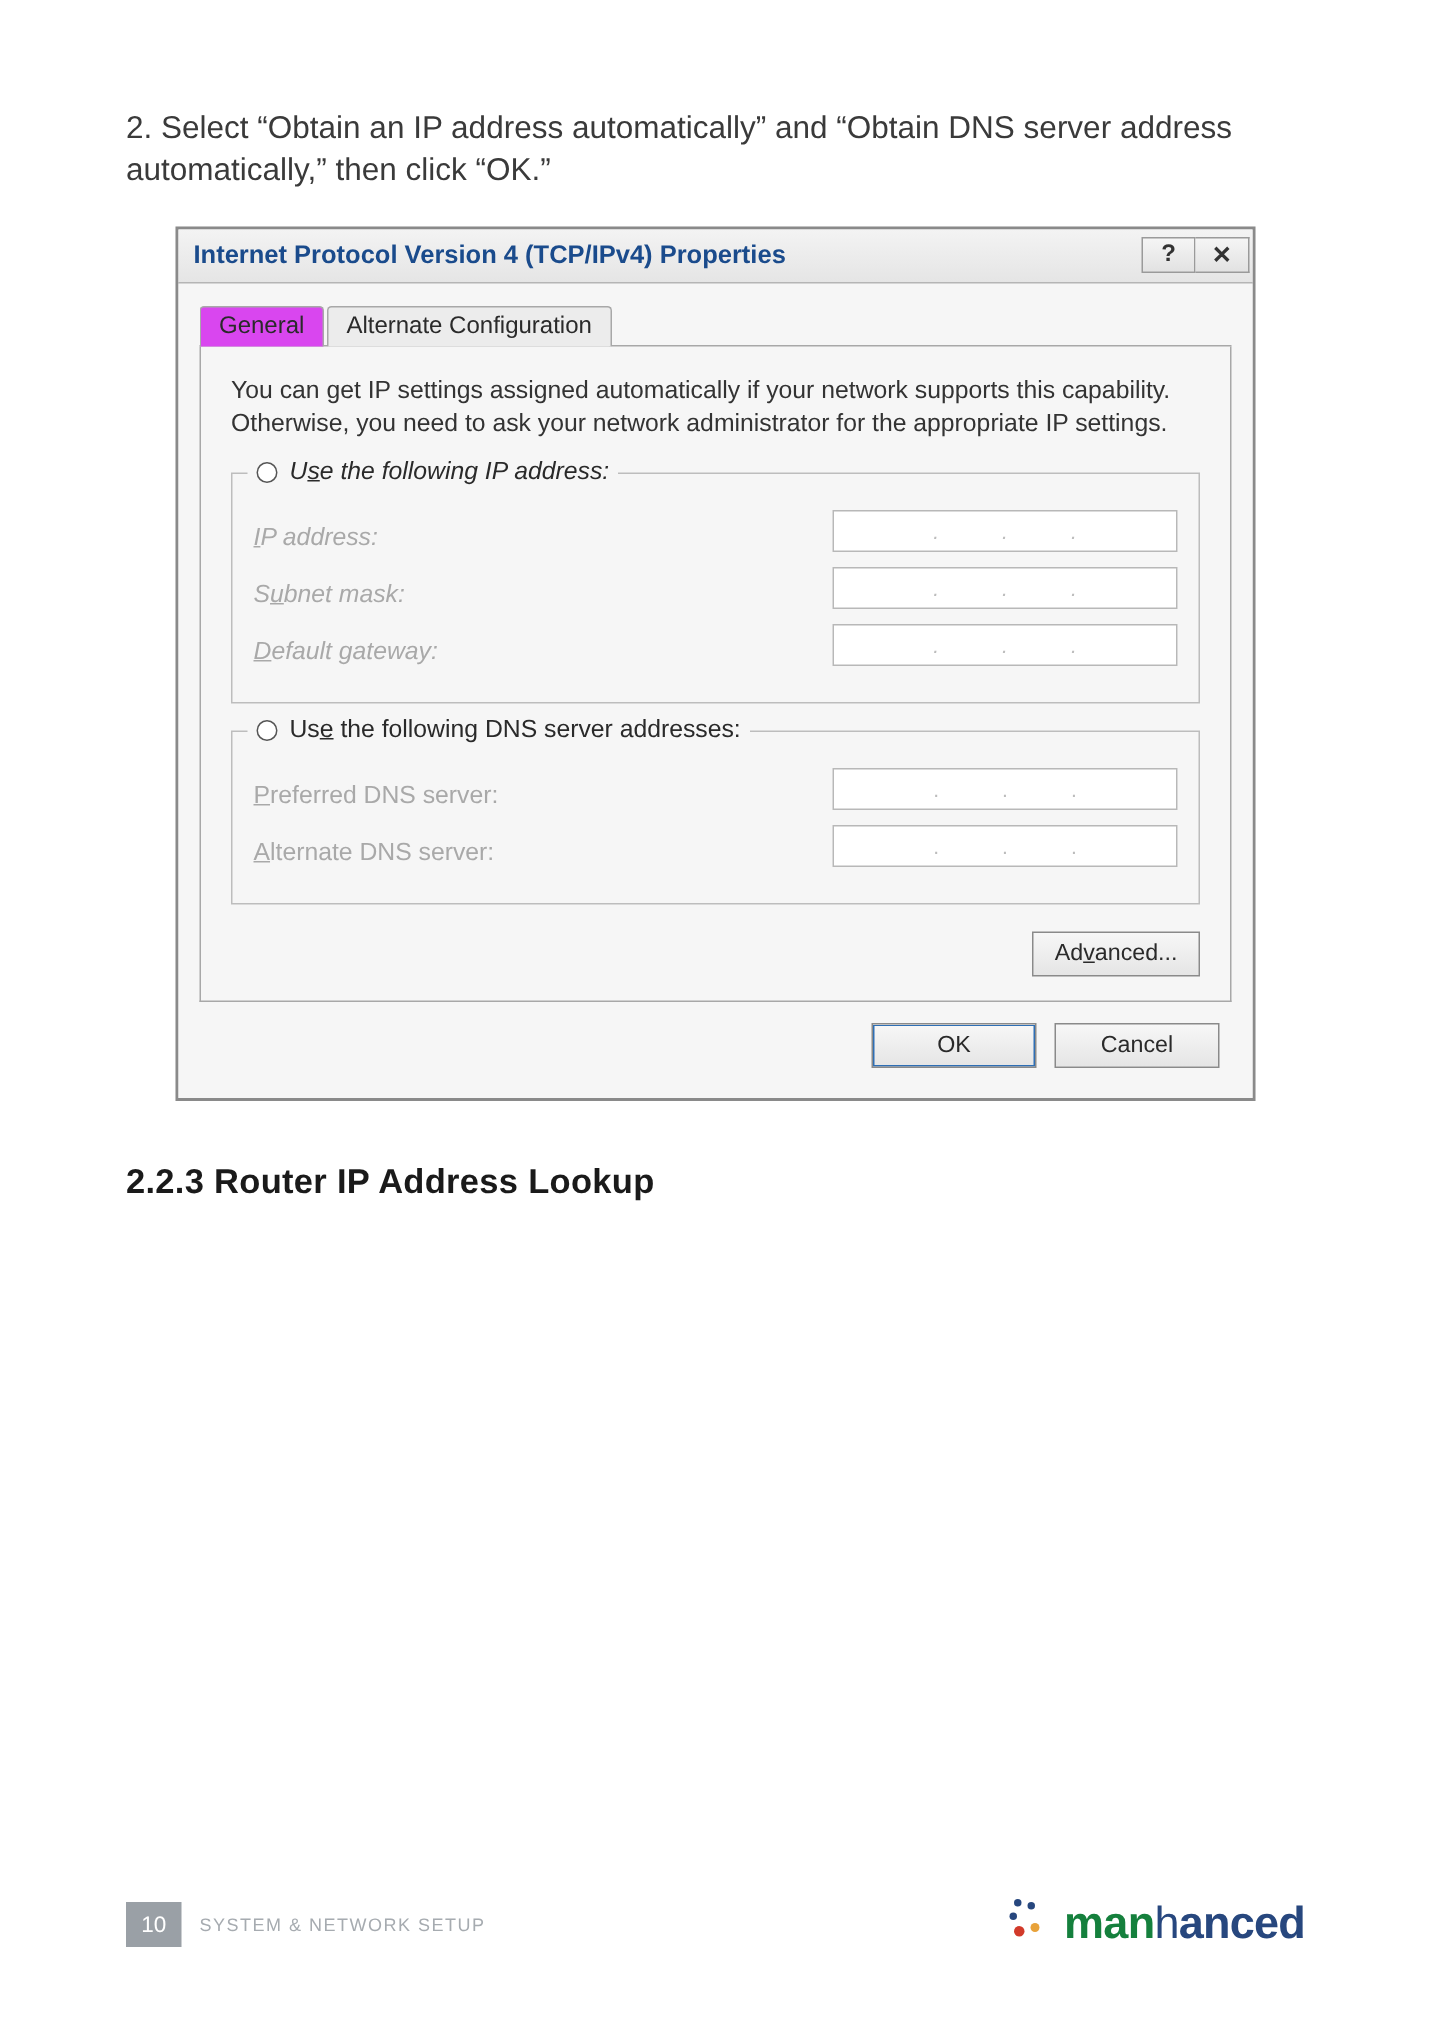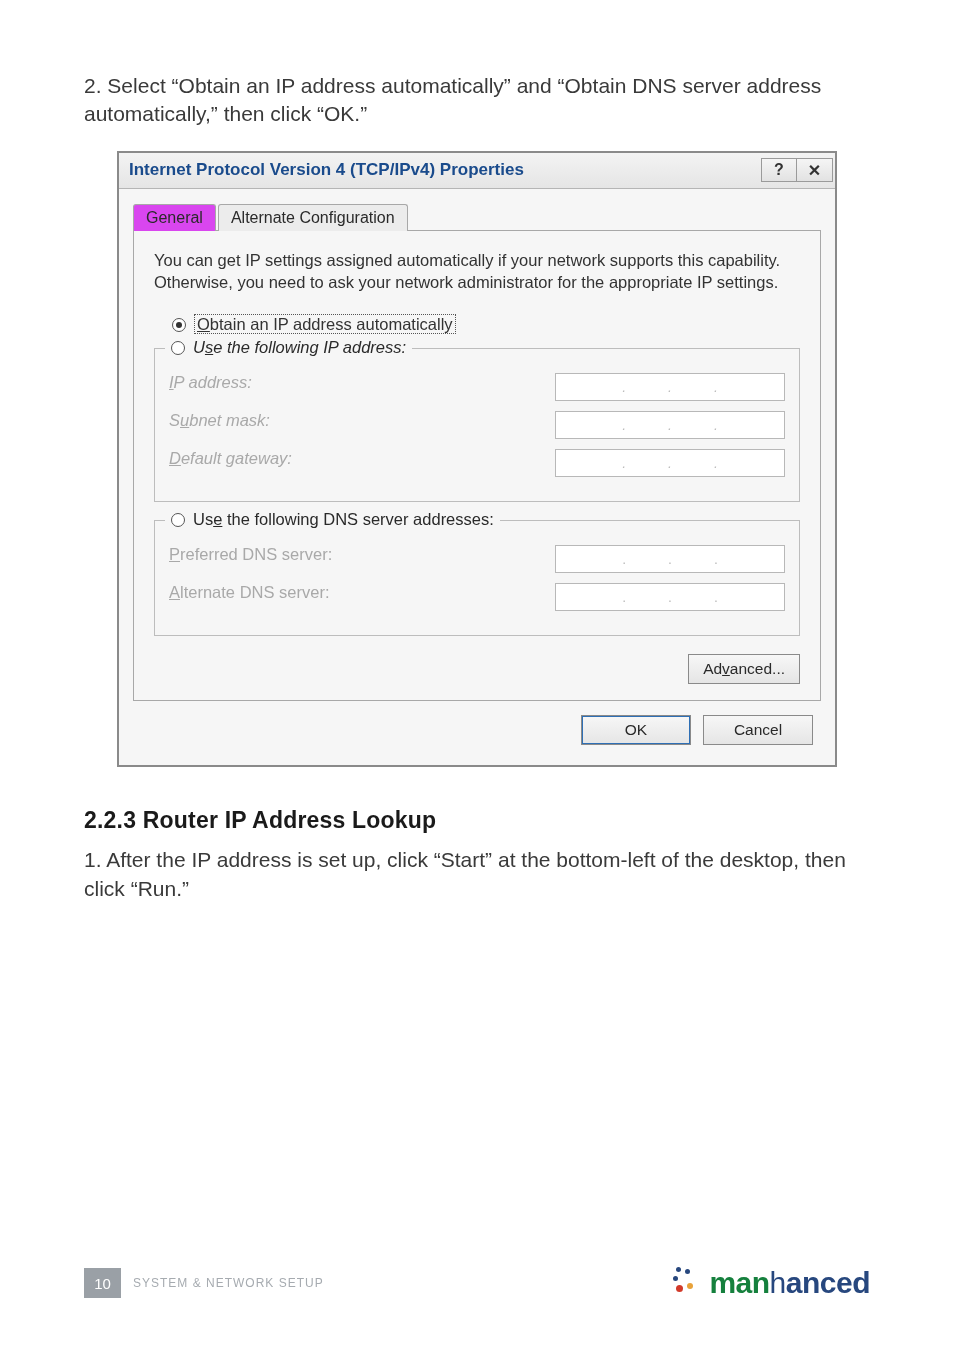--- a/index.html
+++ b/index.html
@@ -142,21 +142,21 @@
     padding: 0 6px;
     display: flex;
     align-items: center;
     gap: 8px;
     font-size: 16.5px;
   }
   .group-legend .radio { flex: 0 0 auto; }
 
   .form-row {
     display: flex;
-    align-items: flex-start;
+    align-items: flex-end;
     justify-content: space-between;
     margin: 10px 0;
   }
   .form-label {
     font-size: 16.5px;
     color: #a9a9a9;
   }
   .form-label u { text-decoration: underline; }
   .ip-input {
     width: 230px; height: 28px;
@@ -280,26 +280,20 @@
     <div class="dialog-body">
       <div class="tabstrip">
         <div class="tab">General</div>
         <div class="tab inactive">Alternate Configuration</div>
         <div class="line"></div>
       </div>
 
       <div class="tabpanel">
         <div class="infotext">You can get IP settings assigned automatically if your network supports this capability. Otherwise, you need to ask your network administrator for the appropriate IP settings.</div>
 
-        <div class="radio-row">
-          <span class="radio">
-              <span class="dot"></span>
-            </span>
-          <span class="radio-label"><span class="focusbox"><u>O</u><span>btain an IP address automatically</span></span></span>
-        </div>
 
         <div class="groupbox" style="margin-top:14px;font-style:italic;">
           <div class="group-legend">
             <span class="radio"></span>
             <span class="radio-label">U<u>s</u>e the following IP address:</span>
           </div>
           <div style="height:6px"></div>
           <div class="form-row">
             <div class="form-label"><u>I</u>P address:</div>
             <div class="ip-input">
@@ -357,21 +351,20 @@
       </div>
 
       <div class="dlg-buttons">
         <div class="btn primary">OK</div>
         <div class="btn">Cancel</div>
       </div>
     </div>
   </div>
 
   <div class="sect-heading">2.2.3  Router IP Address Lookup</div>
-  <div class="instruction">1. After the IP address is set up, click “Start” at the bottom-left of the desktop, then click “Run.”</div>
 
 </div>
 
 <div class="footer">
   <div class="footer-left">
     <div class="page-badge">10</div>
     <div class="footer-text">SYSTEM &amp; NETWORK SETUP</div>
   </div>
   <div class="brand">
     <div class="dots">

